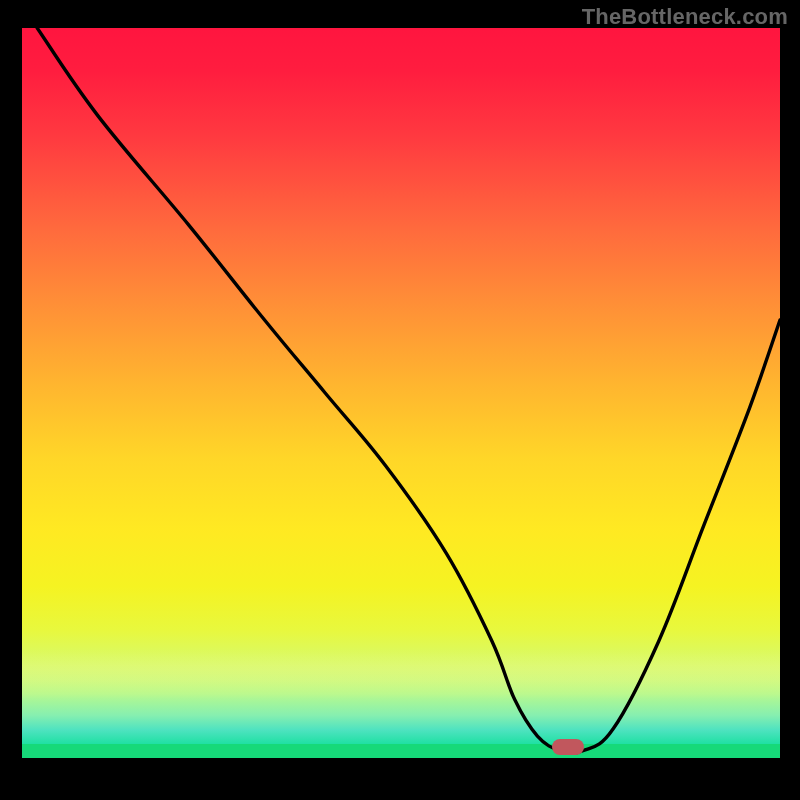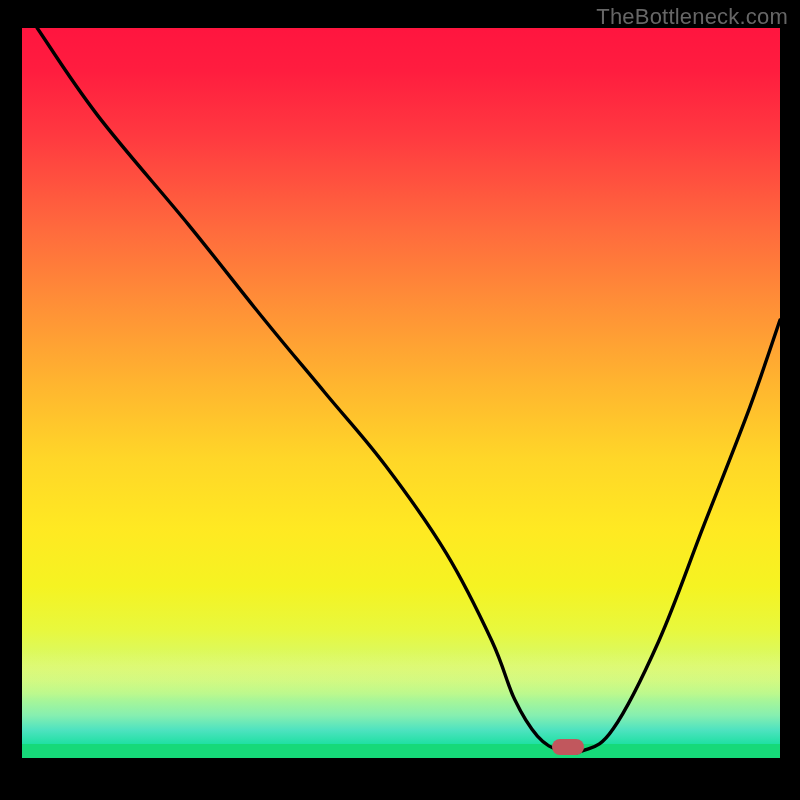--- a/index.html
+++ b/index.html
@@ -16,21 +16,21 @@
     width: 800px;
     height: 800px;
     background: #000;
   }
   .watermark {
     position: absolute;
     top: 4px;
     right: 12px;
     color: #666;
     font-size: 22px;
-    font-weight: 400;
+    font-weight: 700;
     letter-spacing: 0.2px;
     z-index: 30;
   }
   .plot {
     position: absolute;
     left: 22px;
     top: 28px;
     width: 758px;
     height: 756px;
     background: #000;

